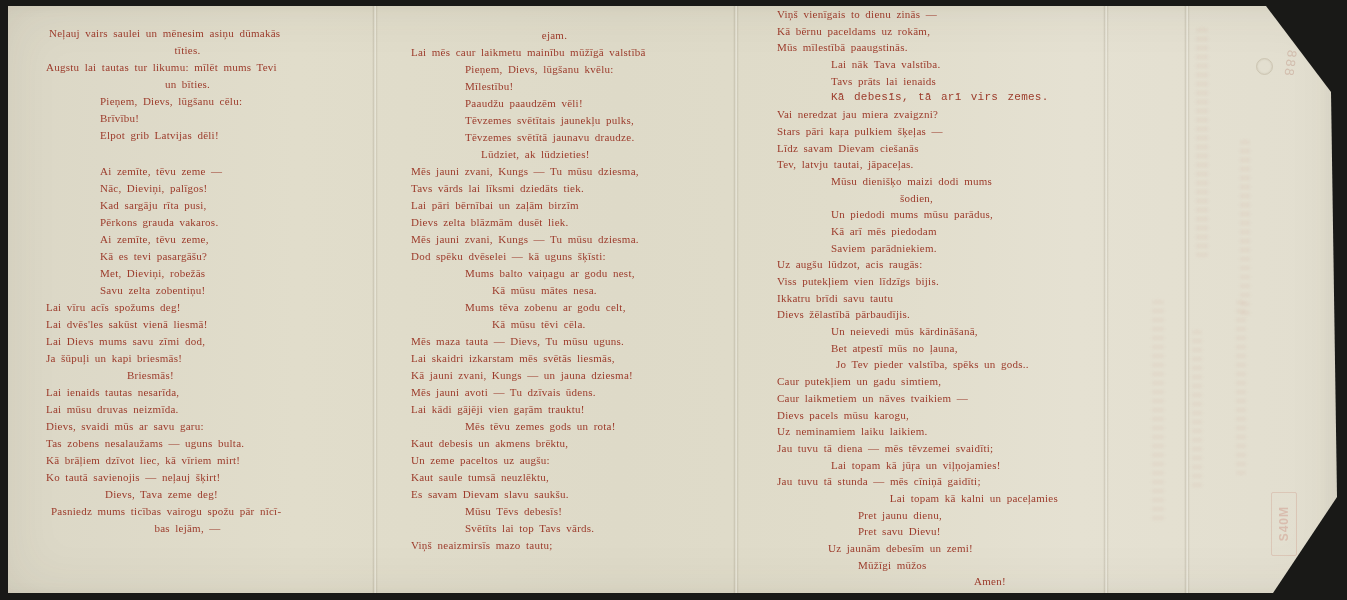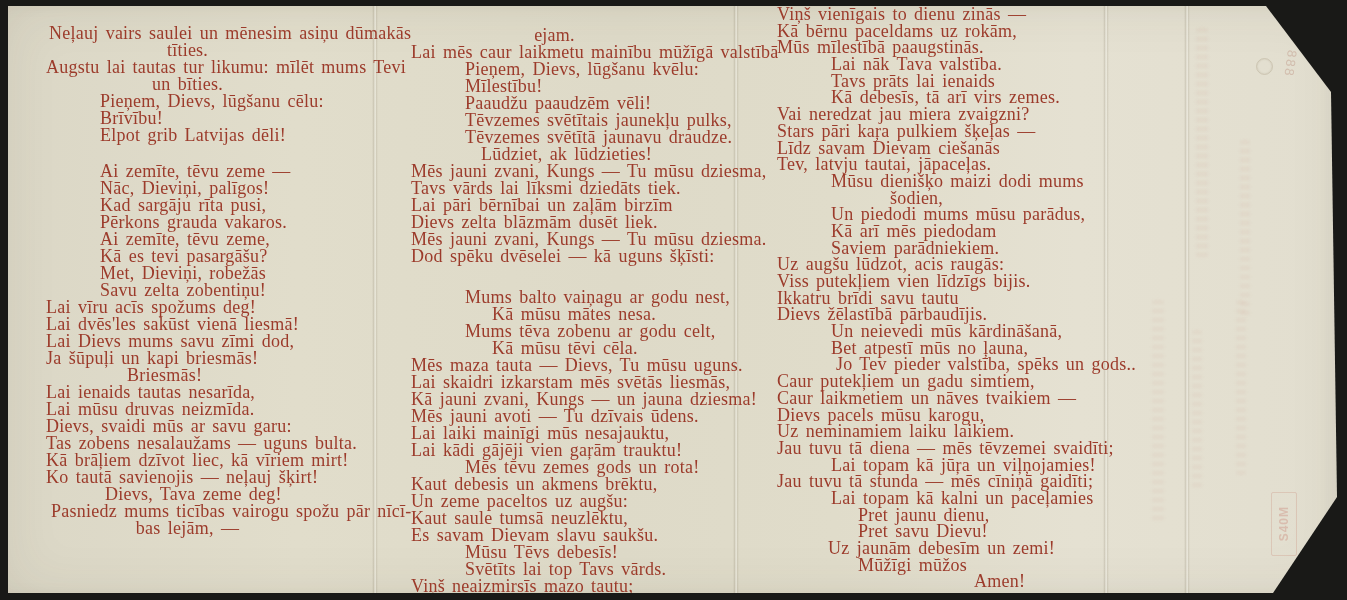--- a/index.html
+++ b/index.html
@@ -15,21 +15,21 @@
     background:linear-gradient(90deg,#dbd7c6 0%,#e1ddcb 22%,#dedac8 46%,#e0dcca 62%,#e5e1d2 80%,#e2decf 100%);
     clip-path:polygon(8px 6px,1266px 6px,1331px 92px,1337px 497px,1273px 593px,8px 593px);
     box-shadow:inset 0 0 60px rgba(70,60,40,.10), inset -10px 0 22px rgba(70,60,40,.07);
   }
   .crease{
     position:absolute;top:6px;height:587px;width:6px;pointer-events:none;
     background:linear-gradient(90deg,rgba(90,78,55,0) 0%,rgba(90,78,55,.16) 30%,rgba(255,255,248,.55) 52%,rgba(90,78,55,.12) 72%,rgba(90,78,55,0) 100%);
   }
   .col{
     position:absolute;color:var(--ink);
-    font-size:18px;letter-spacing:.25px;word-spacing:2.4px;
+    font-size:11px;letter-spacing:.25px;word-spacing:2.4px;
   }
   .line{height:17px;line-height:17px;white-space:nowrap;}
   .line.gap{height:19px;}
   .line.right{text-align:center;padding-right:2px;}
   #poem-col-3 .line{height:16.7px;line-height:16.7px;}
   
   .ghost{
     position:absolute;pointer-events:none;border-radius:4px;opacity:.6;
     background:repeating-linear-gradient(180deg,rgba(200,145,130,.16) 0 4px,rgba(0,0,0,0) 4px 9px);
     filter:blur(1.5px);
@@ -105,46 +105,45 @@
       <div class="line" style="padding-left: 54px;">Paaudžu paaudzēm vēli!</div>
       <div class="line" style="padding-left: 54px;">Tēvzemes svētītais jaunekļu pulks,</div>
       <div class="line" style="padding-left: 54px;">Tēvzemes svētītā jaunavu draudze.</div>
       <div class="line" style="padding-left: 70px;">Lūdziet, ak lūdzieties!</div>
       <div class="line">Mēs jauni zvani, Kungs — Tu mūsu dziesma,</div>
       <div class="line">Tavs vārds lai līksmi dziedāts tiek.</div>
       <div class="line">Lai pāri bērnībai un zaļām birzīm</div>
       <div class="line">Dievs zelta blāzmām dusēt liek.</div>
       <div class="line">Mēs jauni zvani, Kungs — Tu mūsu dziesma.</div>
       <div class="line">Dod spēku dvēselei — kā uguns šķīsti:</div>
-      <div class="line" style="padding-left: 54px; margin-top: 24px;">Mums balto vaiņagu ar godu nest,</div>
+      <div class="line" style="padding-left: 54px;">Mums balto vaiņagu ar godu nest,</div>
       <div class="line" style="padding-left: 81px;">Kā mūsu mātes nesa.</div>
       <div class="line" style="padding-left: 54px;">Mums tēva zobenu ar godu celt,</div>
       <div class="line" style="padding-left: 81px;">Kā mūsu tēvi cēla.</div>
       <div class="line">Mēs maza tauta — Dievs, Tu mūsu uguns.</div>
       <div class="line">Lai skaidri izkarstam mēs svētās liesmās,</div>
       <div class="line">Kā jauni zvani, Kungs — un jauna dziesma!</div>
       <div class="line">Mēs jauni avoti — Tu dzīvais ūdens.</div>
-      <div class="line">Lai laiki mainīgi mūs nesajauktu,</div>
       <div class="line">Lai kādi gājēji vien gaŗām trauktu!</div>
       <div class="line" style="padding-left: 54px;">Mēs tēvu zemes gods un rota!</div>
       <div class="line">Kaut debesis un akmens brēktu,</div>
       <div class="line">Un zeme paceltos uz augšu:</div>
       <div class="line">Kaut saule tumsā neuzlēktu,</div>
       <div class="line">Es savam Dievam slavu saukšu.</div>
       <div class="line" style="padding-left: 54px;">Mūsu Tēvs debesīs!</div>
       <div class="line" style="padding-left: 54px;">Svētīts lai top Tavs vārds.</div>
       <div class="line">Viņš neaizmirsīs mazo tautu;</div>
     </div>
   <div class="col" id="poem-col-3" style="left:777px;top:6px;width:281px">
       <div class="line">Viņš vienīgais to dienu zinās —</div>
       <div class="line">Kā bērnu paceldams uz rokām,</div>
       <div class="line">Mūs mīlestībā paaugstinās.</div>
       <div class="line" style="padding-left: 54px;">Lai nāk Tava valstība.</div>
       <div class="line" style="padding-left: 54px;">Tavs prāts lai ienaids</div>
-      <div class="line" style="padding-left: 54px;">Kā debesīs, tā arī virs zemes.</div>
+      <div class="line" style="padding-left: 54px; font-family: Liberation Mono, monospace;">Kā debesīs, tā arī virs zemes.</div>
       <div class="line">Vai neredzat jau miera zvaigzni?</div>
       <div class="line">Stars pāri kaŗa pulkiem šķeļas —</div>
       <div class="line">Līdz savam Dievam ciešanās</div>
       <div class="line">Tev, latvju tautai, jāpaceļas.</div>
       <div class="line" style="padding-left: 54px;">Mūsu dienišķo maizi dodi mums</div>
       <div class="line right">šodien,</div>
       <div class="line" style="padding-left: 54px;">Un piedodi mums mūsu parādus,</div>
       <div class="line" style="padding-left: 54px;">Kā arī mēs piedodam</div>
       <div class="line" style="padding-left: 54px;">Saviem parādniekiem.</div>
       <div class="line">Uz augšu lūdzot, acis raugās:</div>
@@ -154,21 +153,21 @@
       <div class="line" style="padding-left: 54px;">Un neievedi mūs kārdināšanā,</div>
       <div class="line" style="padding-left: 54px;">Bet atpestī mūs no ļauna,</div>
       <div class="line" style="padding-left: 59px;">Jo Tev pieder valstība, spēks un gods..</div>
       <div class="line">Caur putekļiem un gadu simtiem,</div>
       <div class="line">Caur laikmetiem un nāves tvaikiem —</div>
       <div class="line">Dievs pacels mūsu karogu,</div>
       <div class="line">Uz neminamiem laiku laikiem.</div>
       <div class="line">Jau tuvu tā diena — mēs tēvzemei svaidīti;</div>
       <div class="line" style="padding-left: 54px;">Lai topam kā jūŗa un viļņojamies!</div>
       <div class="line">Jau tuvu tā stunda — mēs cīniņā gaidīti;</div>
-      <div class="line" style="padding-left: 54px;">Lai topam kā kalni un paceļamies</div>
+      <div class="line" style="padding-left: 54px; text-align: right;">Lai topam kā kalni un paceļamies</div>
       <div class="line" style="padding-left: 81px;">Pret jaunu dienu,</div>
       <div class="line" style="padding-left: 81px;">Pret savu Dievu!</div>
       <div class="line" style="padding-left: 51px;">Uz jaunām debesīm un zemi!</div>
       <div class="line" style="padding-left: 81px;">Mūžīgi mūžos</div>
       <div class="line" style="padding-left: 197px;">Amen!</div>
     </div>
 
   <div class="ghost" style="left:1196px;top:28px;width:12px;height:230px"></div>
   <div class="ghost" style="left:1240px;top:140px;width:10px;height:180px"></div>
   <div class="ghost" style="left:1152px;top:300px;width:12px;height:225px"></div>

